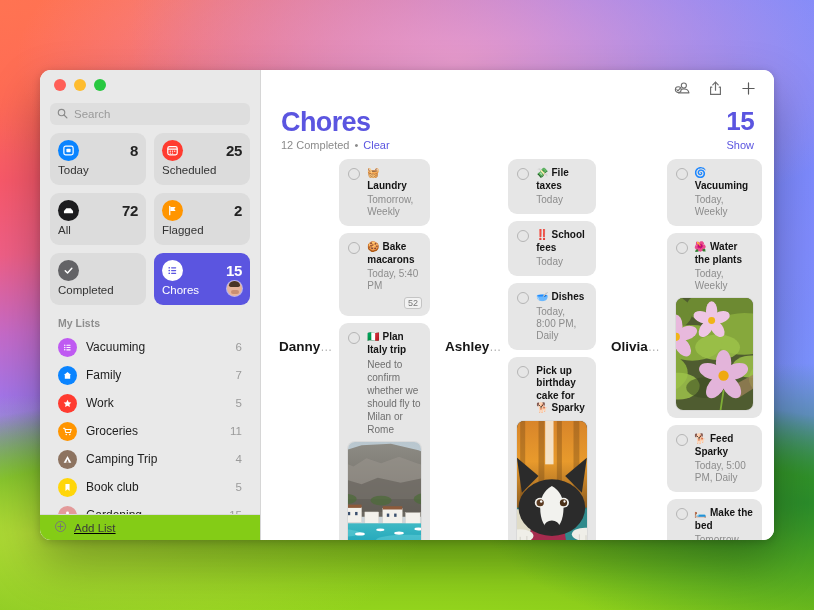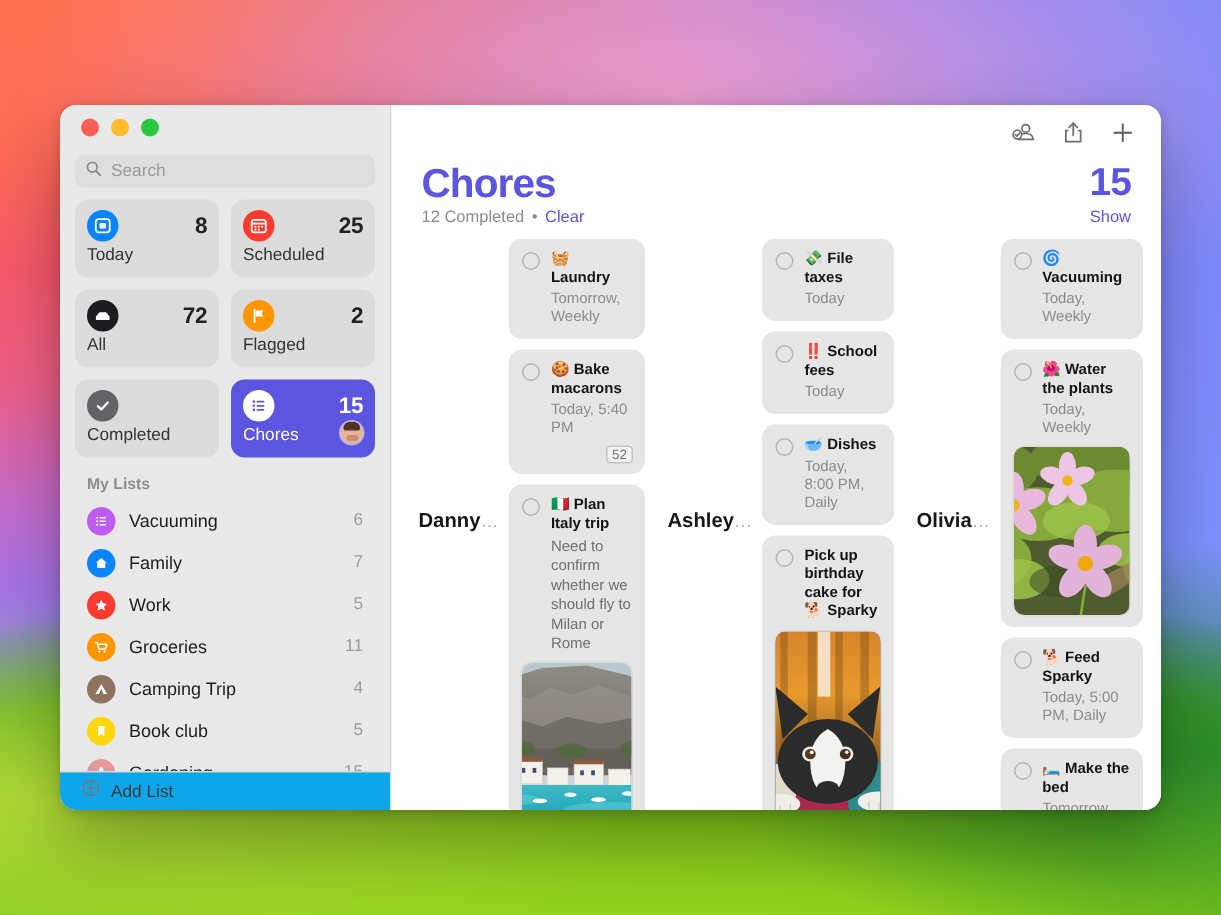--- a/index.html
+++ b/index.html
@@ -180,22 +180,23 @@
     flex: 0 0 auto;
   }
   .lname { font-size: 12px; color: #1d1d1d; flex: 1 1 auto; }
   .lcount { font-size: 11.5px; color: #9b9b9b; }
 
   #addlist {
     height: 26px;
     display: flex; align-items: center; gap: 7px;
     padding: 0 0 0 14px;
     border-top: 1px solid #d9d9d9;
-    background: #0ea5e9;
+    background: #84cc16;
     flex: 0 0 auto;
+    text-decoration: underline;
   }
   #addlist .lbl { font-size: 11.5px; color: #3a3a3a; }
 
   
   #main {
     flex: 1 1 auto;
     position: relative;
     background: #fff;
     display: flex;
     flex-direction: column;

